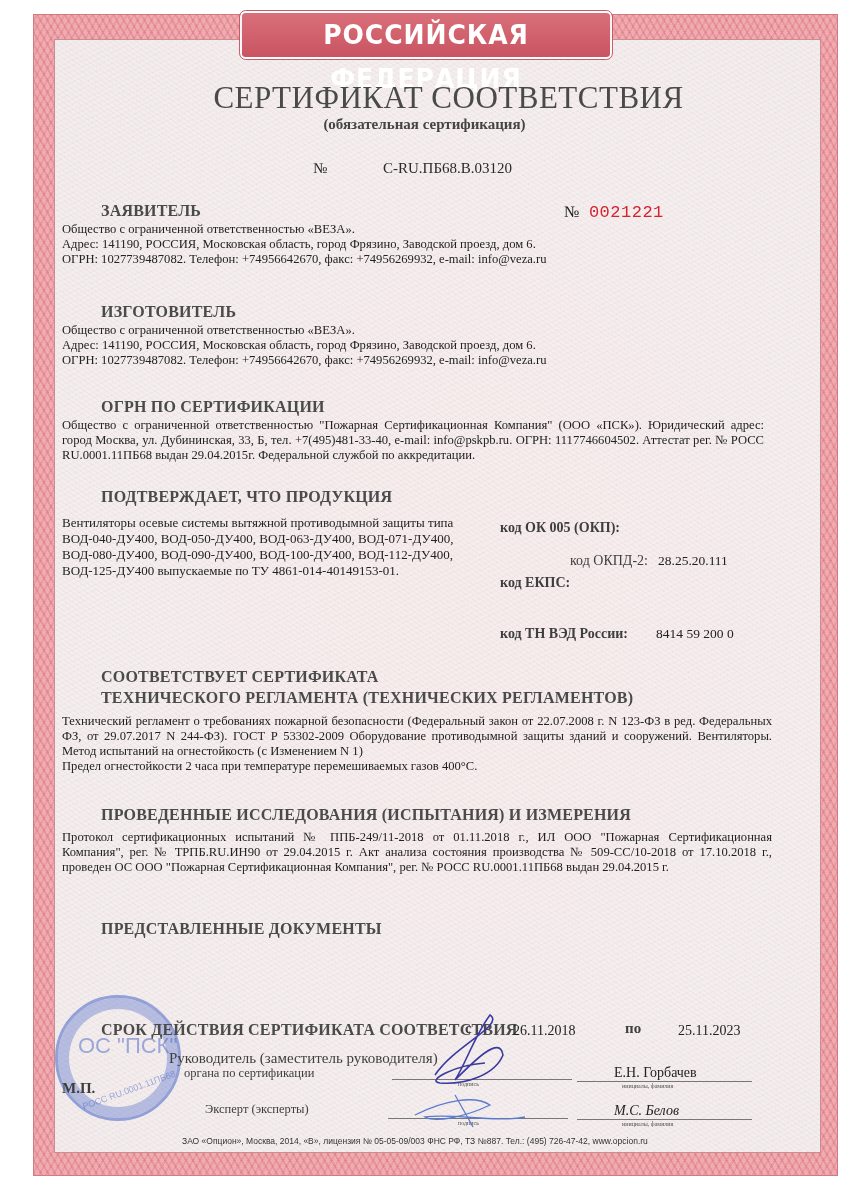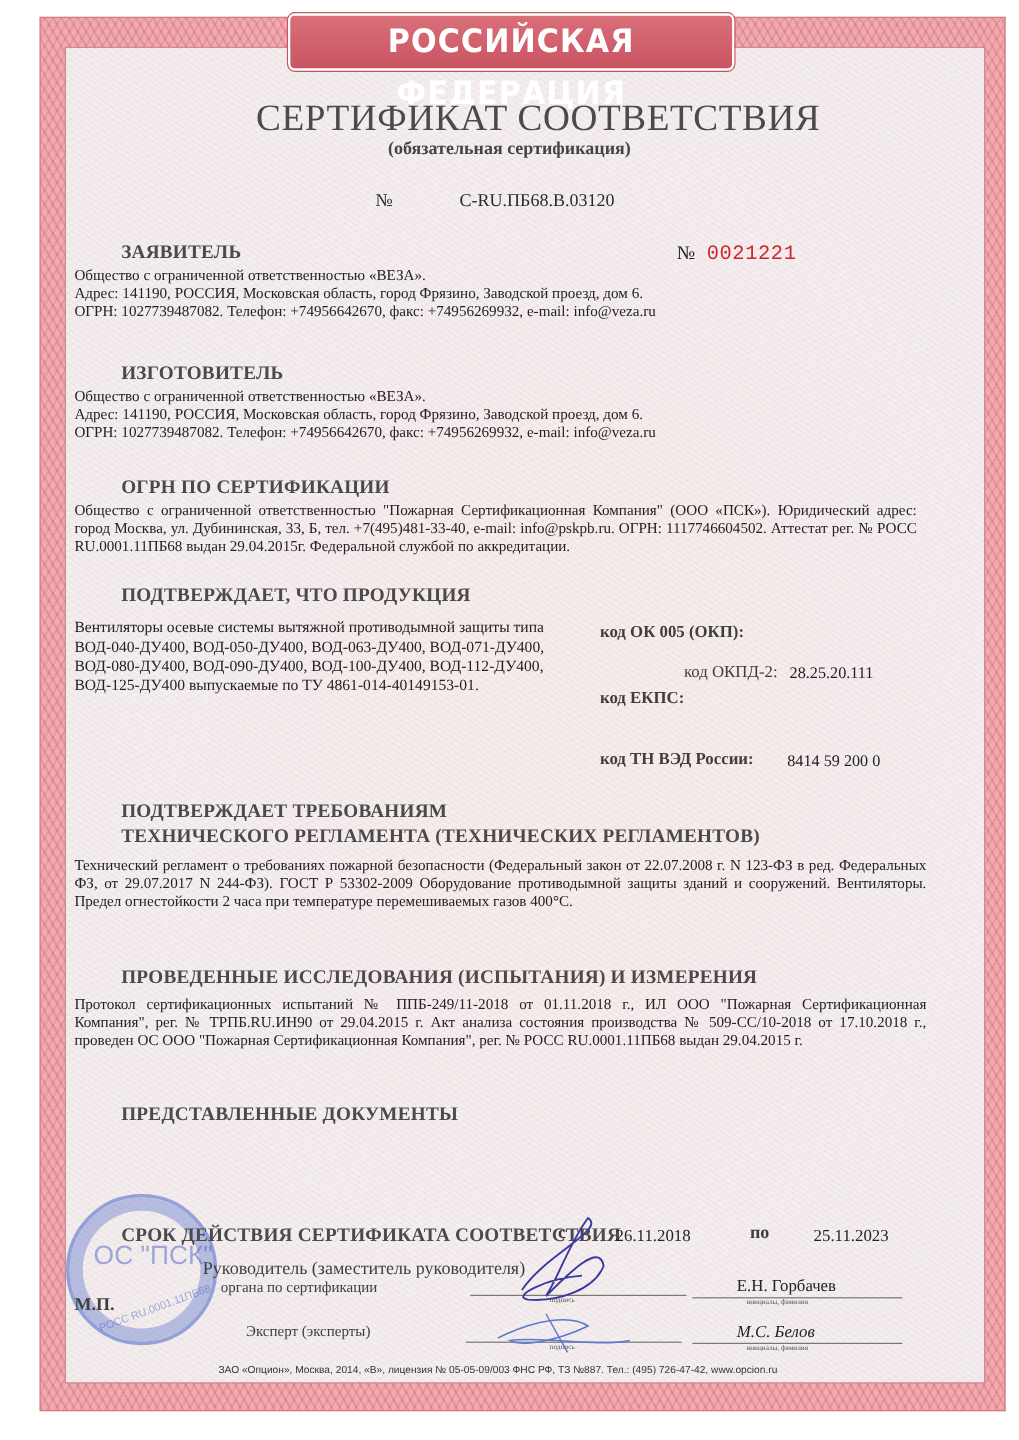--- a/index.html
+++ b/index.html
@@ -104,25 +104,26 @@
 
 <div class="code-lbl" style="left:500px; top:520px;">код ОК 005 (ОКП):</div>
 <div class="code-val" style="left:660px; top:520px;"></div>
 <div class="code-lbl normal" style="left:552px; top:553px;margin-left:18px;">код ОКПД-2:</div>
 <div class="code-val" style="left:658px; top:553px;">28.25.20.111</div>
 <div class="code-lbl" style="left:500px; top:575px;">код ЕКПС:</div>
 <div class="code-val" style="left:660px; top:575px;"></div>
 <div class="code-lbl" style="left:500px; top:626px;">код ТН ВЭД России:</div>
 <div class="code-val" style="left:656px; top:626px;">8414 59 200 0</div>
 
-<div class="head" style="top:668px;">ПОДТВЕРЖДАЕТ ТРЕБОВАНИЯМ</div>
+<div class="head" style="top:668px;">СООТВЕТСТВУЕТ СЕРТИФИКАТА</div>
 <div class="head" style="top:689px;">ТЕХНИЧЕСКОГО РЕГЛАМЕНТА (ТЕХНИЧЕСКИХ РЕГЛАМЕНТОВ)</div>
 <div class="body-text justify" style="top:714px; width:710px;">
   <span>Технический регламент о требованиях пожарной безопасности (Федеральный закон от 22.07.2008 г. N 123-ФЗ в ред. Федеральных</span>
   <span>ФЗ, от 29.07.2017 N 244-ФЗ). ГОСТ Р 53302-2009 Оборудование противодымной защиты зданий и сооружений. Вентиляторы.</span>
+  <span class="last">Метод испытаний на огнестойкость (с Изменением N 1)</span>
   <span class="last">Предел огнестойкости 2 часа при температуре перемешиваемых газов 400°C.</span>
 </div>
 
 <div class="head" style="top:806px;">ПРОВЕДЕННЫЕ ИССЛЕДОВАНИЯ (ИСПЫТАНИЯ) И ИЗМЕРЕНИЯ</div>
 <div class="body-text justify" style="top:830px; width:710px;">
   <span>Протокол сертификационных испытаний № ППБ-249/11-2018 от 01.11.2018 г., ИЛ ООО "Пожарная Сертификационная</span>
   <span>Компания", рег. № ТРПБ.RU.ИН90 от 29.04.2015 г. Акт анализа состояния производства № 509-СС/10-2018 от 17.10.2018 г.,</span>
   <span class="last">проведен ОС ООО "Пожарная Сертификационная Компания", рег. № РОСС RU.0001.11ПБ68 выдан 29.04.2015 г.</span>
 </div>
 

